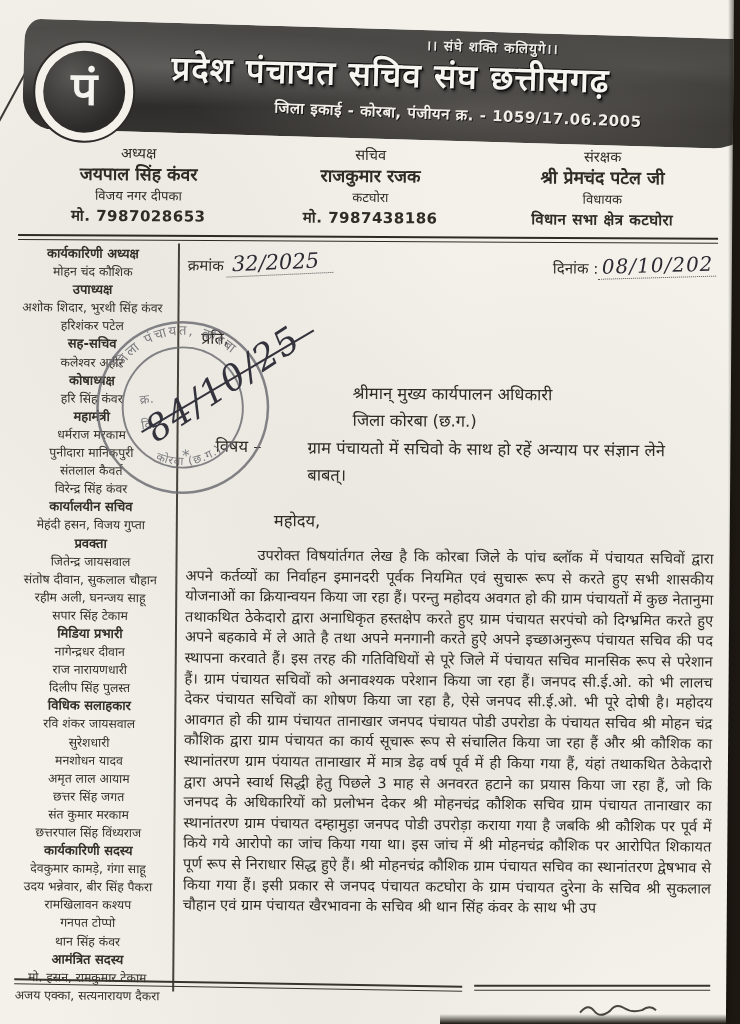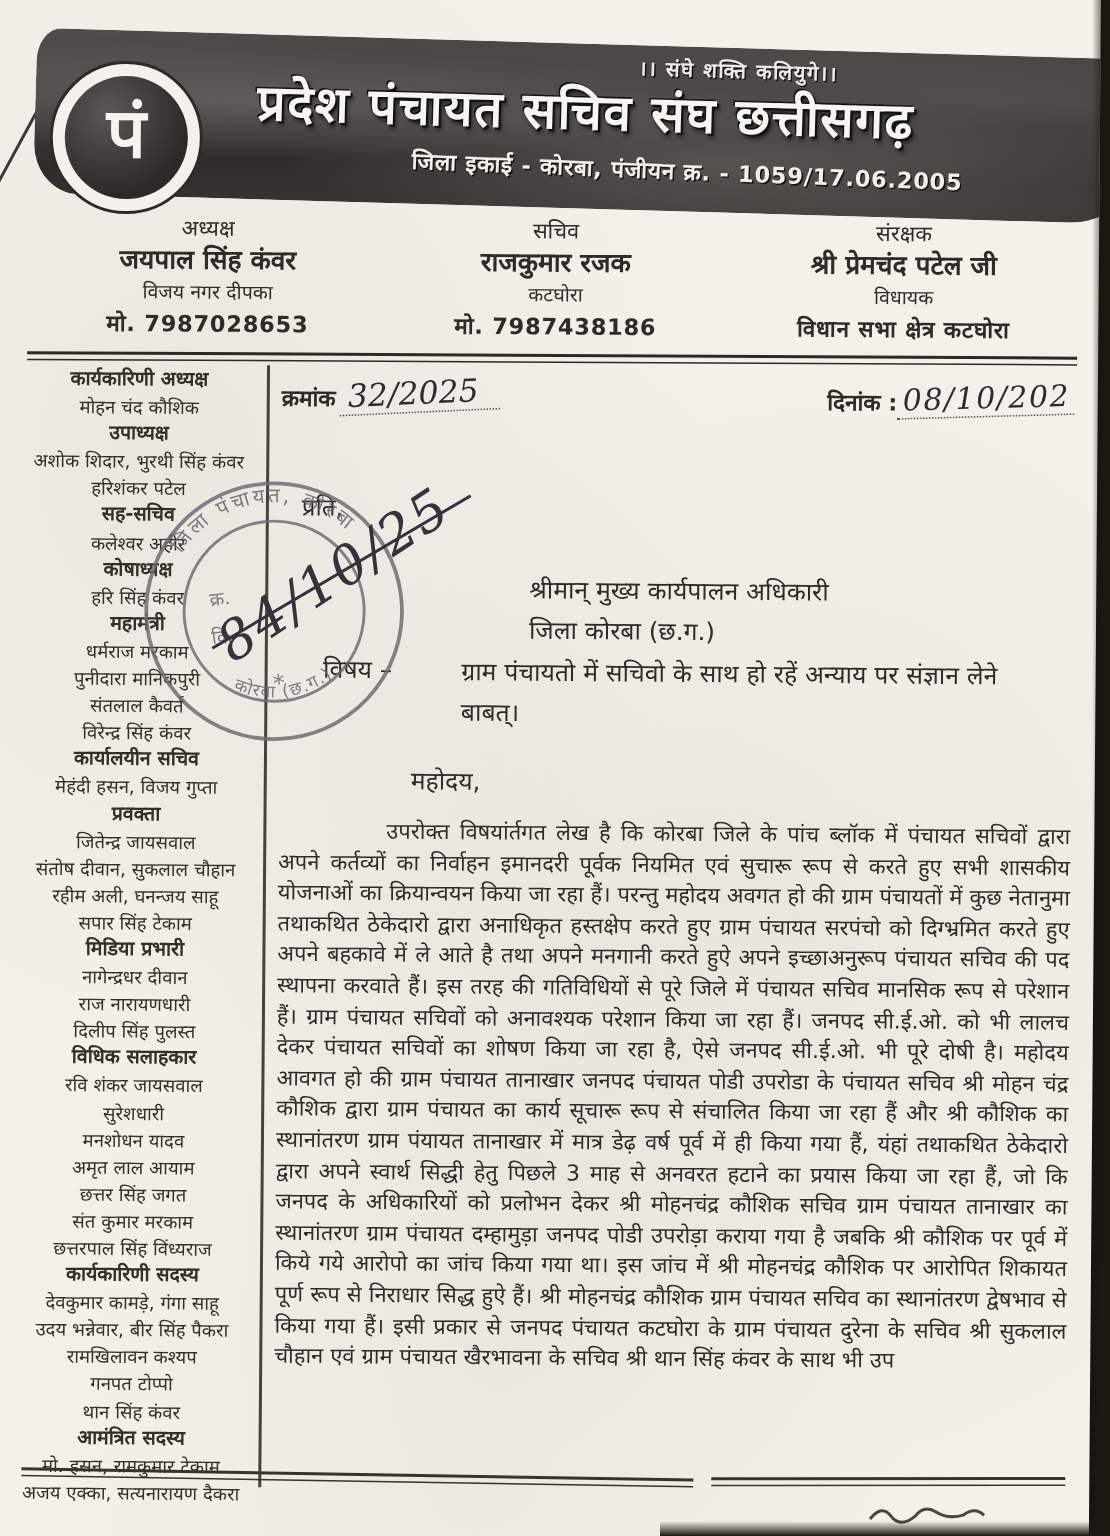--- a/index.html
+++ b/index.html
@@ -55,21 +55,21 @@
   .dbl-rule { position:absolute; left:26px; top:241px; width:700px; height:6px;
     border-top:2.5px solid #2d2a25; border-bottom:1.5px solid #2d2a25; transform:rotate(-.15deg); }
   
   .sidebar { position:absolute; left:18px; top:252px; width:166px; text-align:center; color:#33302a;
     font-size:12.3px; line-height:18.1px; }
   .sb-head { font-weight:bold; font-size:13px; }
   .v-divider { position:absolute; left:186px; top:250px; width:2px; height:748px; background:#47423a; }
   
   .main { position:absolute; left:196px; top:250px; width:528px; color:#2e2b26; }
   .ref-row { display:flex; align-items:flex-end; font-size:15px; margin-top:6px; }
-  .ref-label { font-weight:bold; }
+  .ref-label { font-weight:normal; }
   .hand { font-family:"DejaVu Serif", serif; font-style:italic; color:#2c2b33; }
   .kram-val { font-size:21px; border-bottom:1.5px dotted #555; padding:0 14px 0 6px; transform:rotate(-3deg); margin-left:2px; }
   .din-wrap { margin-left:auto; display:flex; align-items:flex-end; }
   .din-val { font-size:20px; border-bottom:1.5px dotted #555; padding:0 2px 0 4px; transform:rotate(-2deg); letter-spacing:1px; }
   .to-label { margin:52px 0 0 14px; font-size:16px; }
   .to-block { margin:30px 0 0 166px; font-size:16.5px; line-height:27px; }
   .subject-row { display:flex; margin-top:1px; font-size:16.5px; }
   .subject-label { margin-left:29px; white-space:nowrap; }
   .subject-text { margin-left:46px; width:372px; line-height:27px; }
   .salutation { margin:20px 0 0 88px; font-size:16.5px; }

